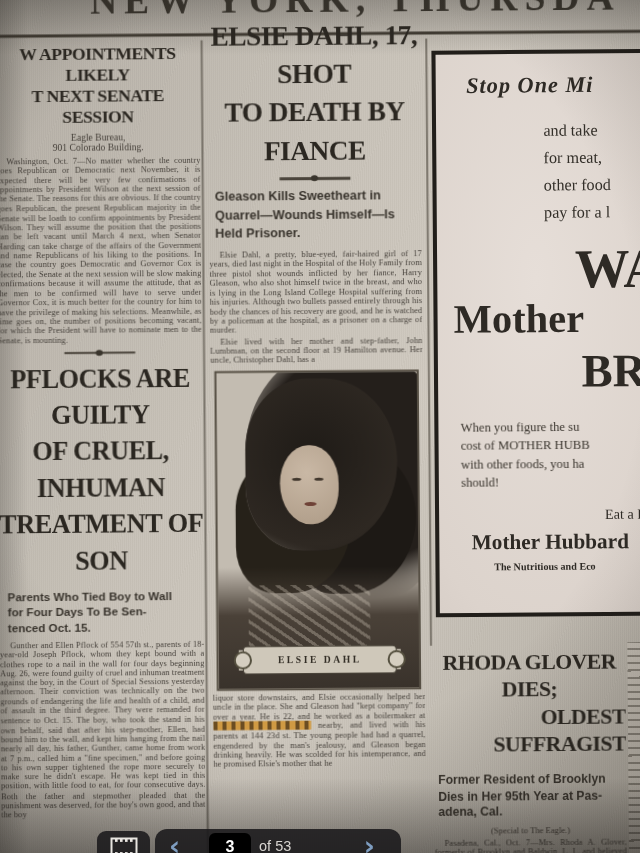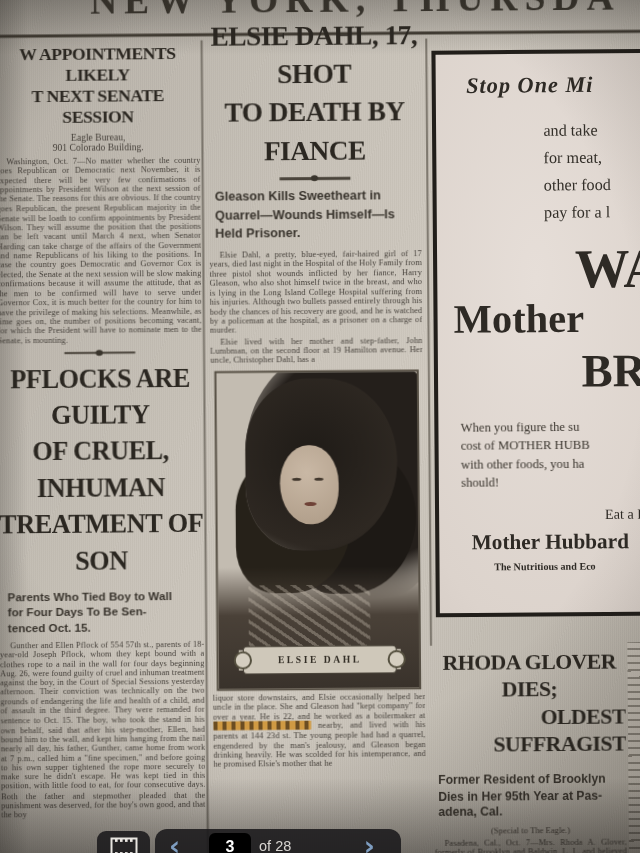--- a/index.html
+++ b/index.html
@@ -197,17 +197,17 @@
     </svg>
   </div>
 
   <div class="ui-btn" style="left:155px;top:829px;width:246px;height:44px;border-radius:12px;">
     <span class="chev" style="position:absolute;left:14px;top:3px;">‹</span>
     <div class="pagebox">
         <span>3</span>
       </div>
     <div class="ofwrap">
       <span>of</span>
-      <span>28</span>
+      <span>53</span>
     </div>
     <span class="chev" style="position:absolute;right:26px;top:3px;">›</span>
   </div>
 </div>
 
 </body></html>

